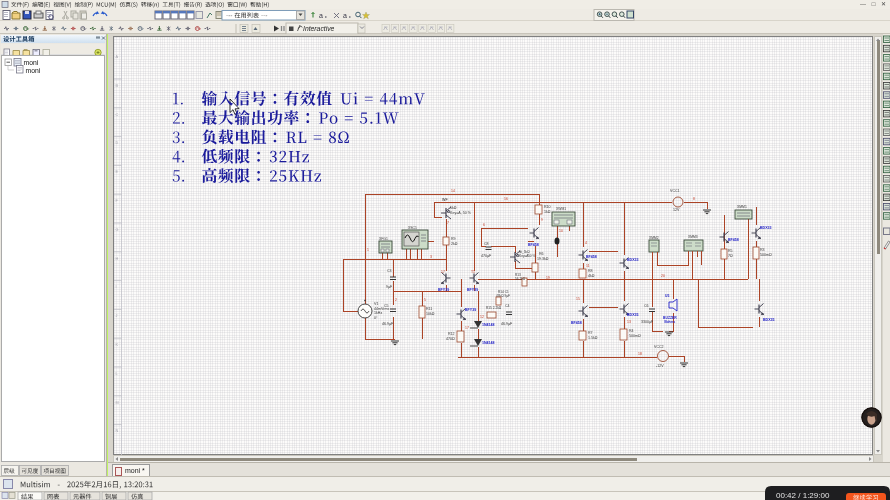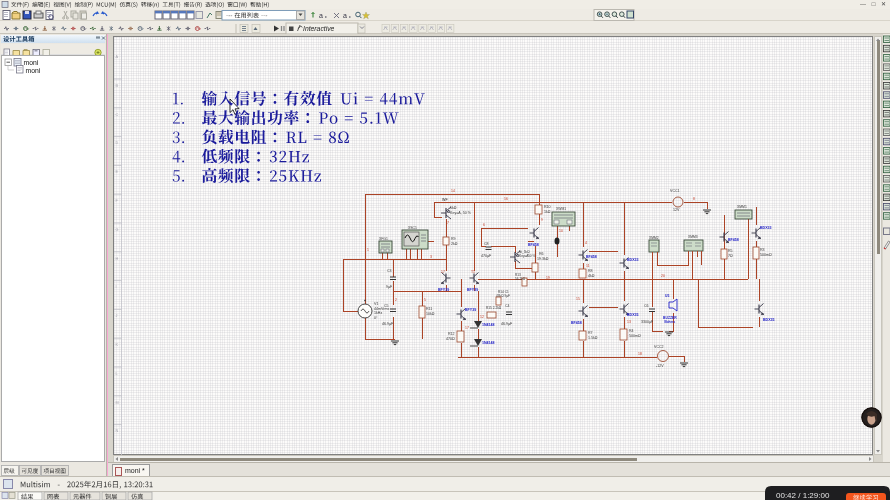--- a/index.html
+++ b/index.html
@@ -1,16 +1,16 @@
 <!DOCTYPE html>
 <html><head><meta charset="utf-8">
 <style>
 *{margin:0;padding:0;box-sizing:border-box}
 html,body{width:890px;height:500px;overflow:hidden;font-family:"Liberation Sans",sans-serif;background:#ece9e2}
-#app{position:relative;width:890px;height:500px;background:#f9a8d4}
+#app{position:relative;width:890px;height:500px;background:#bef264}
 .abs{position:absolute}
 #menubar{left:0;top:0;width:890px;height:9px;background:#f0ede6}
 #winbtn{right:2px;top:0px;font-size:6px;color:#444;letter-spacing:2px;position:absolute}
 #tb1{left:0;top:9px;width:890px;height:12px;background:#eeebe4;border-bottom:1px solid #d8d4ca}
 #tb2{left:0;top:21px;width:890px;height:13px;background:#eeebe4;border-bottom:1px solid #c8c4ba}
 #lp{left:0;top:34px;width:107px;height:442px;background:#ebe8e1;border-right:1px solid #b8b4aa}
 #lptitle{left:1px;top:1px;width:104px;height:8px;background:linear-gradient(#f2f7fc,#cfe0f0)}
 #lpicons{left:1px;top:10px;width:104px;height:11px;background:#eeebe4;border-bottom:1px solid #ddd}
 #lptree{left:1px;top:21px;width:104px;height:407px;background:#fff;border:1px solid #aaa}
 #lptabs{left:0px;top:429px;width:107px;height:12px}

